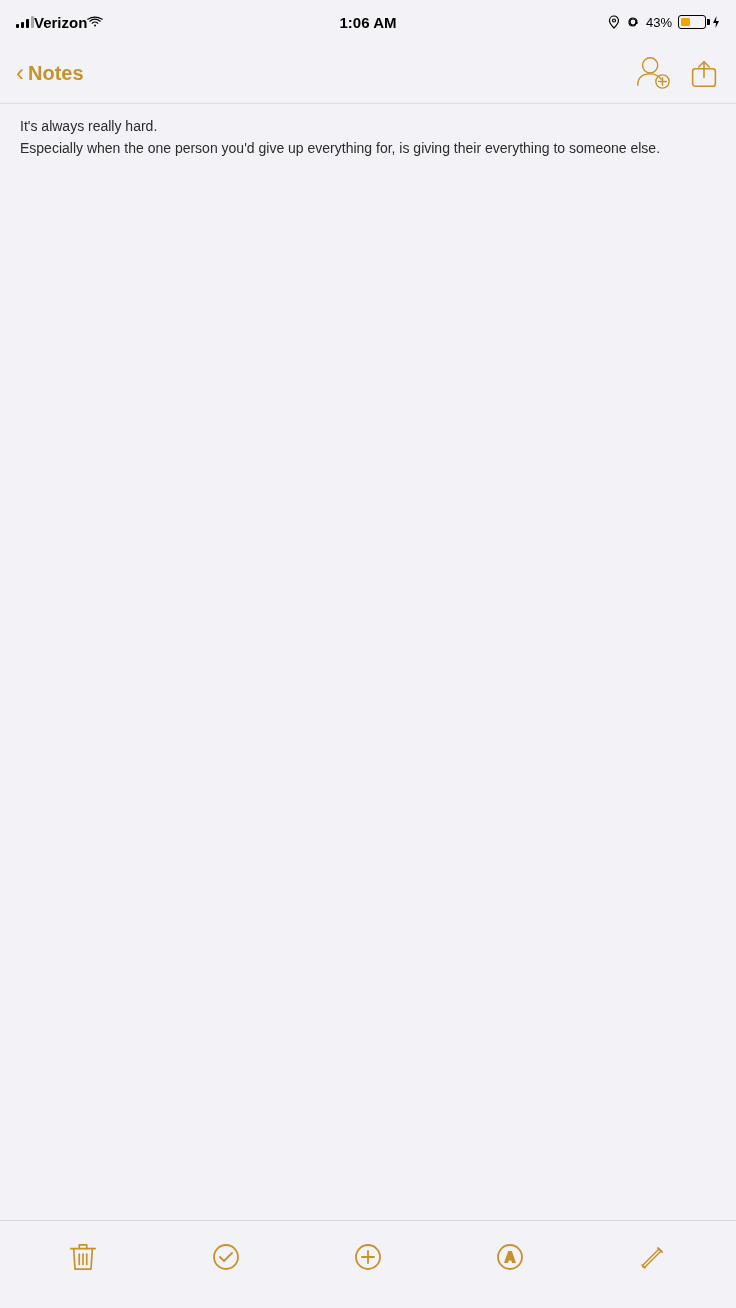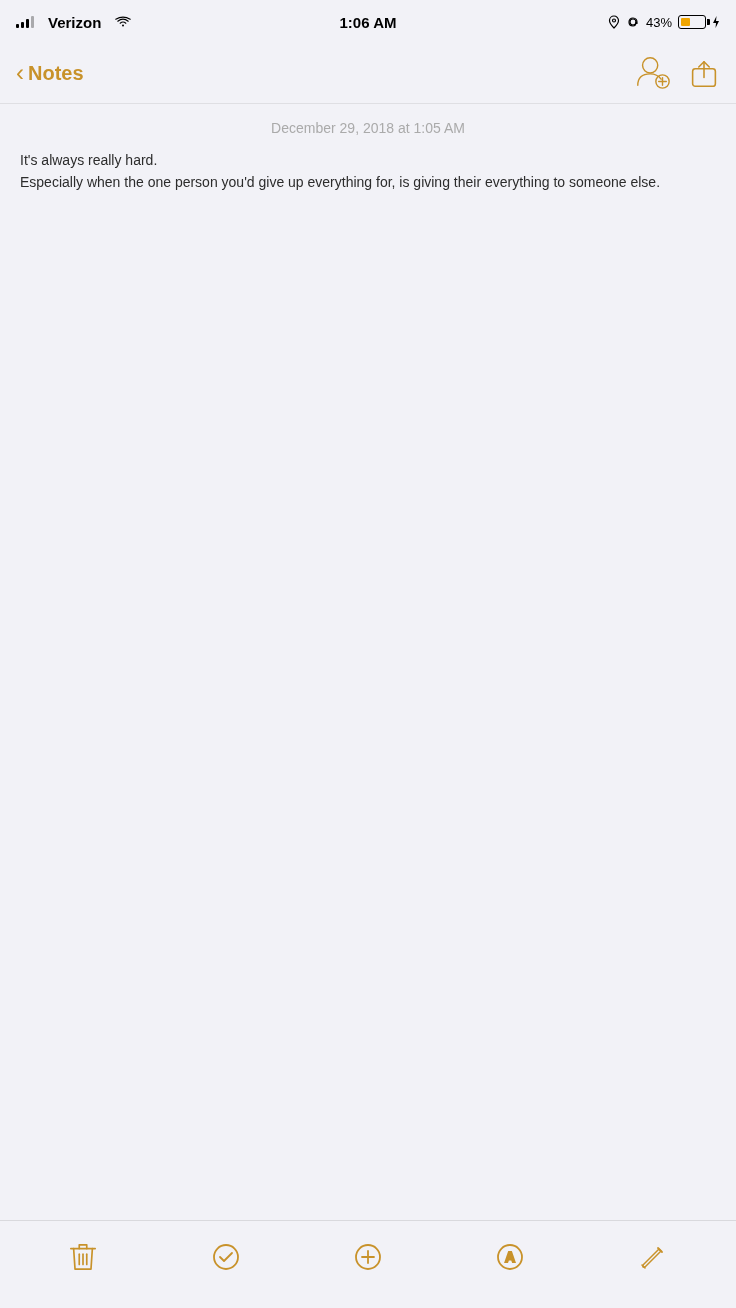--- a/index.html
+++ b/index.html
@@ -21,21 +21,21 @@
       display: flex;
       align-items: center;
       justify-content: space-between;
       padding: 0 16px;
       position: relative;
     }
 
     .status-left {
       display: flex;
       align-items: center;
-      gap: 14px;
+      gap: 0;
       font-size: 15px;
       font-weight: 600;
       color: #000;
       justify-content: flex-end;
     }
 
     .status-center {
       position: absolute;
       left: 50%;
       transform: translateX(-50%);
@@ -302,21 +302,20 @@
       <svg class="share-square-svg" viewBox="0 0 30 32" fill="none">
         <rect x="2" y="10" width="26" height="20" rx="3" stroke="#c8922a" stroke-width="1.8"></rect>
         <path d="M15 2 L15 20" stroke="#c8922a" stroke-width="1.8" stroke-linecap="round"></path>
         <path d="M9 8 L15 2 L21 8" stroke="#c8922a" stroke-width="1.8" stroke-linecap="round" stroke-linejoin="round"></path>
       </svg>
     </div>
   </div>
 </div>
 
 <div class="note-content">
-  <div class="note-date">December 29, 2018 at 1:05 AM</div>
   <div class="note-text">
     It's always really hard.<br>
     Especially when the one person you'd give up everything for, is giving their everything to someone else.
   </div>
 </div>
 
 <div class="bottom-toolbar">
 
   <div class="toolbar-btn">
     <svg class="trash-icon-svg" viewBox="0 0 28 32">

